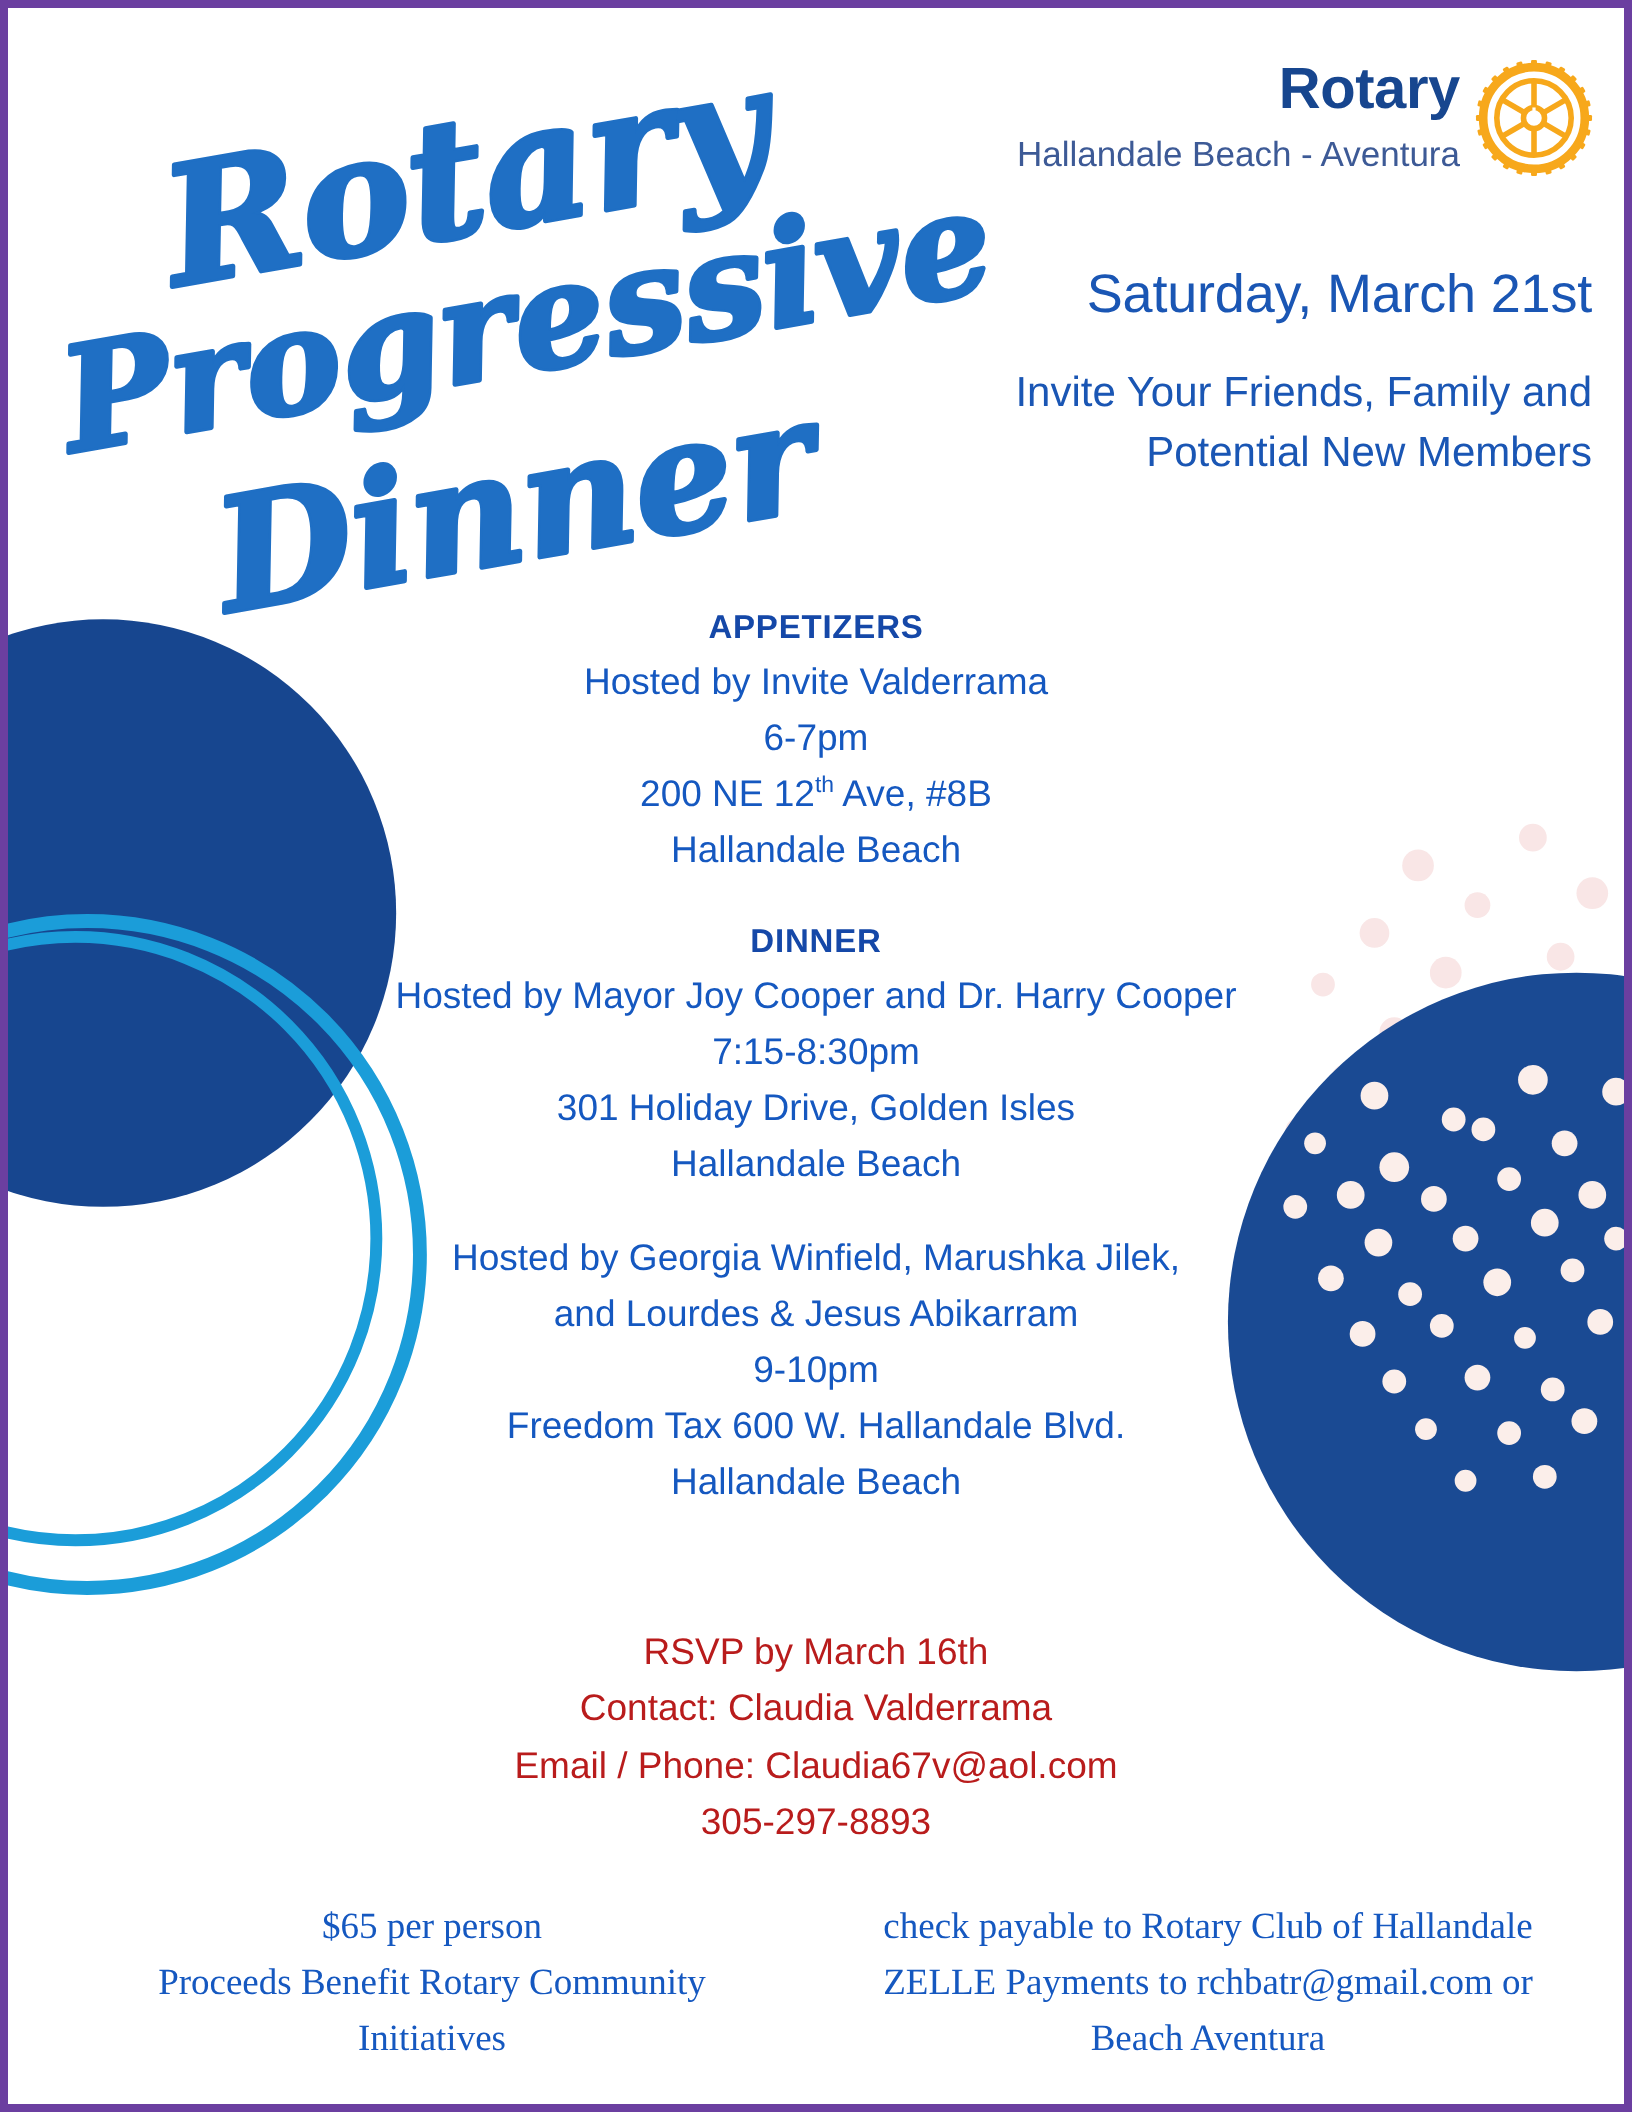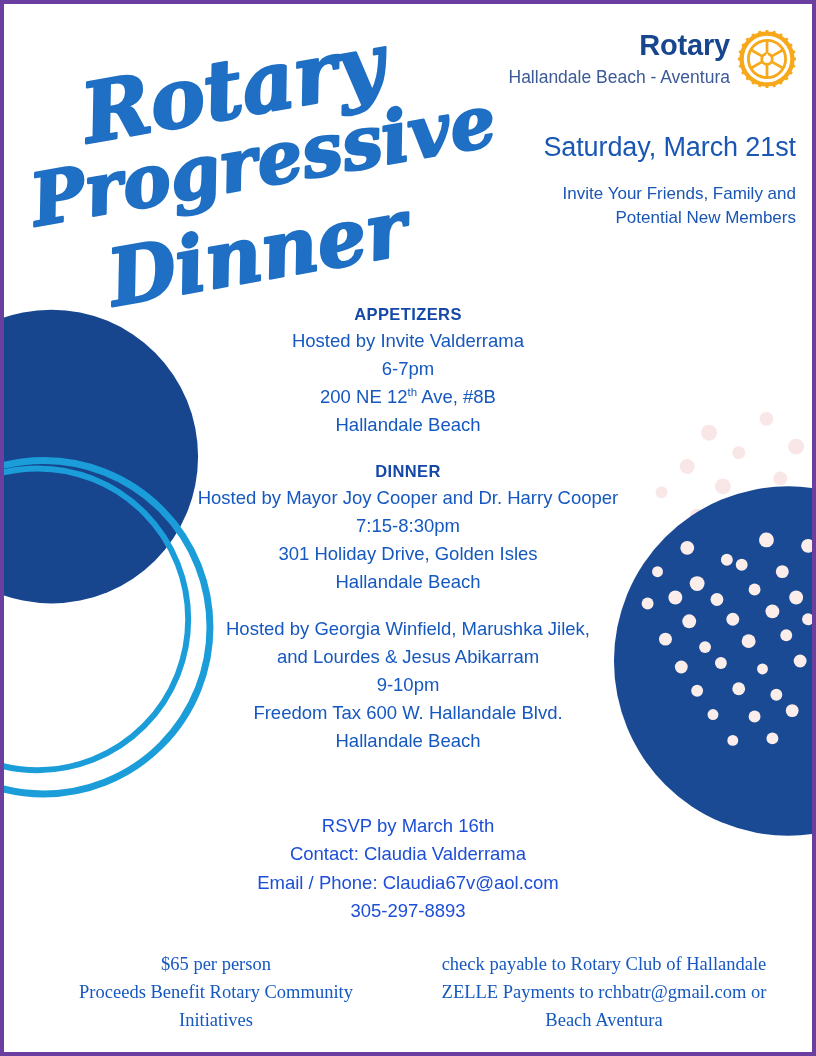--- a/index.html
+++ b/index.html
@@ -98,21 +98,21 @@
   }
   .event-date {
     font-size: 27px;
     font-weight: normal;
     line-height: 1.1;
     letter-spacing: -0.1px;
     white-space: nowrap;
   }
   .event-invite {
     margin-top: 19px;
-    font-size: 17px;
+    font-size: 21px;
     line-height: 1.42;
     color: #1a56b4;
   }
 
   
   .courses {
     position: absolute;
     left: 0;
     right: 0;
     top: 298px;
@@ -141,21 +141,21 @@
   }
 
   
   .rsvp {
     position: absolute;
     left: 0;
     right: 0;
     top: 808px;
     z-index: 5;
     text-align: center;
-    color: #1d4ed8;
+    color: #b91c1c;
   }
   .rsvp-line {
     font-size: 18.5px;
     line-height: 1.53;
   }
 
   
   .footer {
     position: absolute;
     left: 0;

